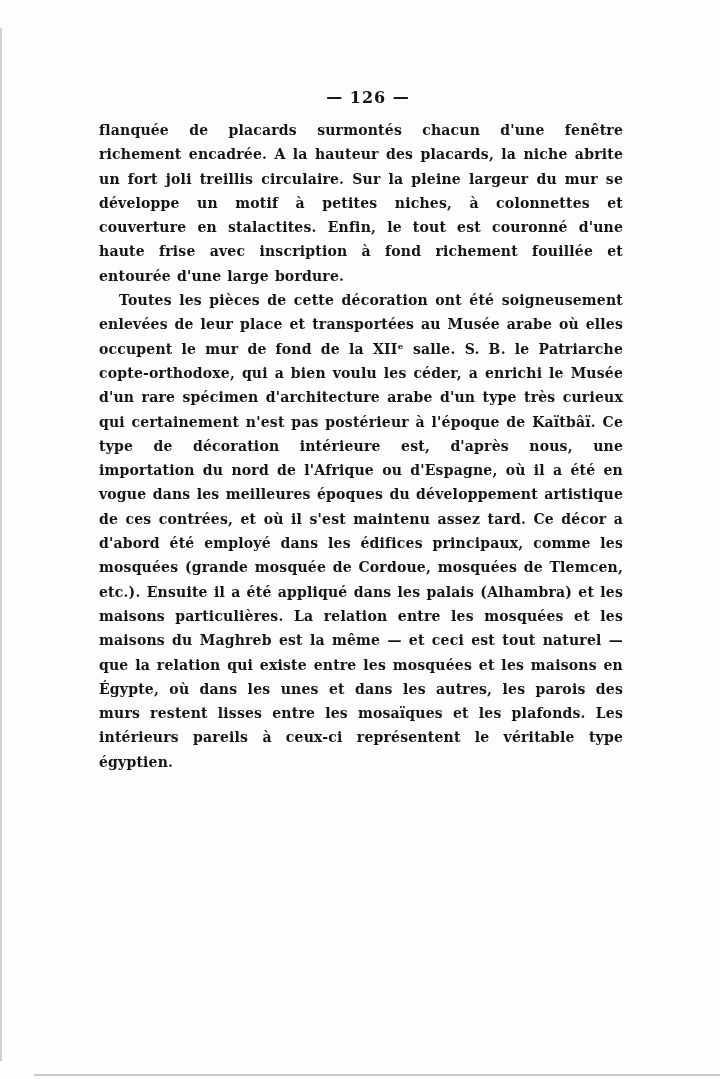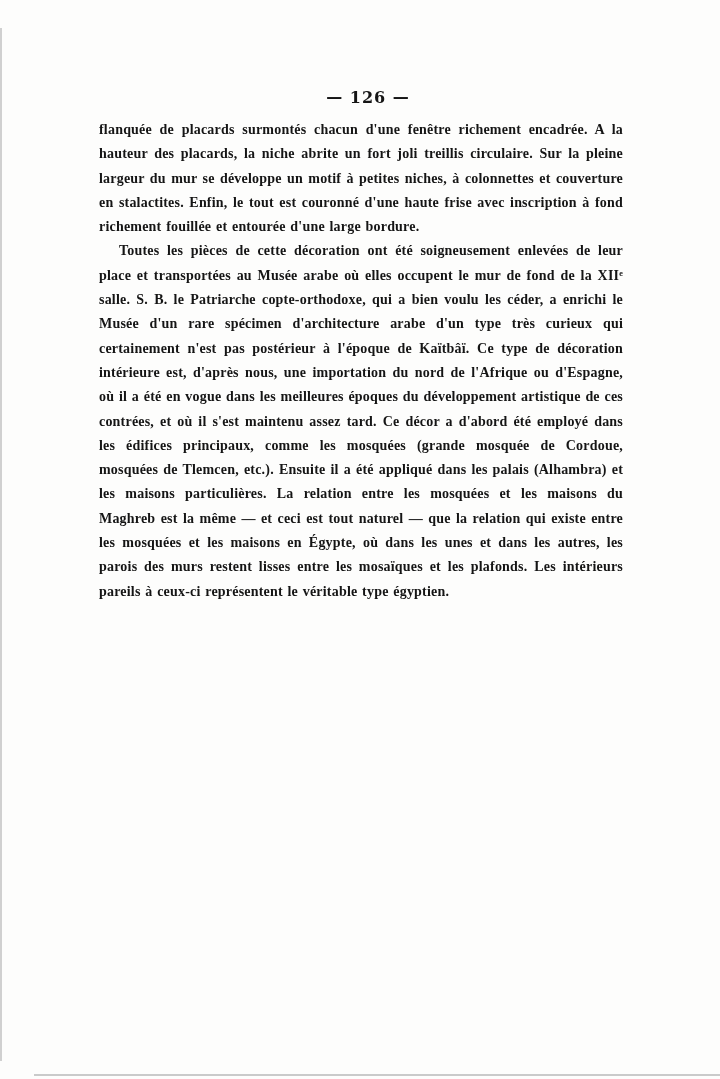--- a/index.html
+++ b/index.html
@@ -49,21 +49,20 @@
     position: absolute;
     top: 118px;
     left: 99px;
     width: 524px;
     font-size: 14px;
     font-weight: 700;
     line-height: 24.3px;
     text-align: justify;
     letter-spacing: 0.2px;
     word-spacing: 1px;
-    font-family: Liberation Serif, serif;
   }
   .text-block p {
     margin: 0;
   }
   .text-block p.indented {
     text-indent: 20px;
   }
 </style>
 </head>
 <body>

